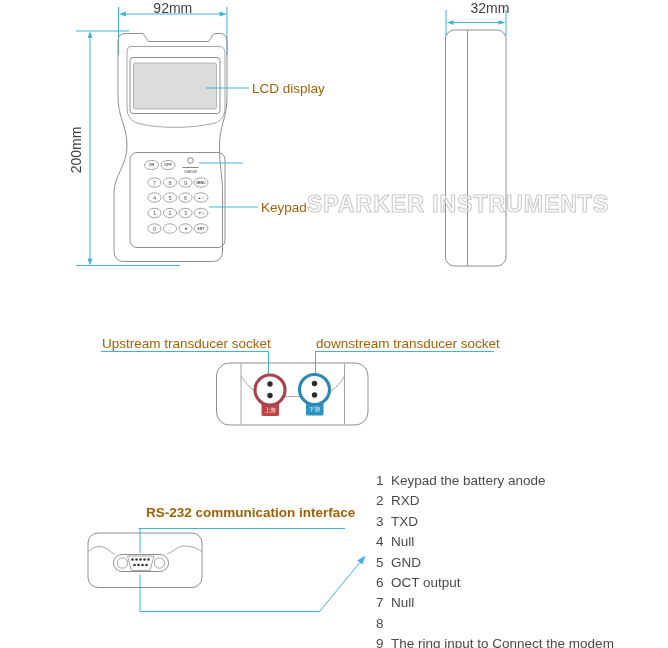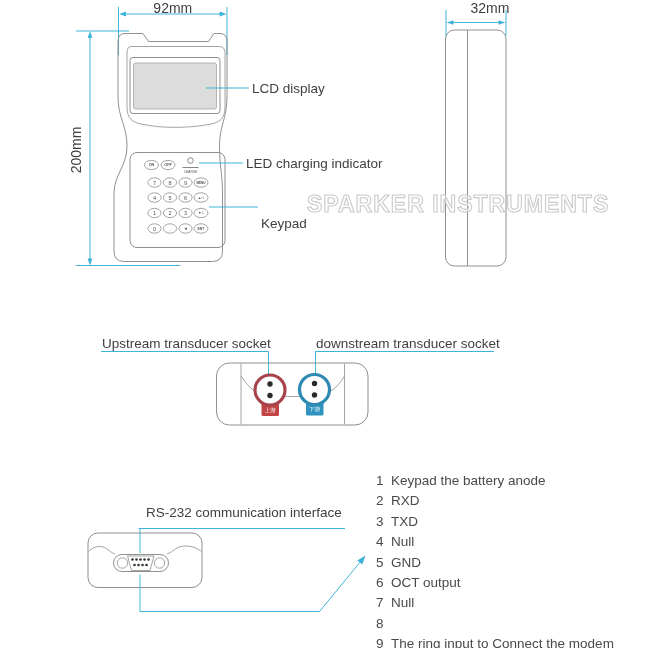--- a/index.html
+++ b/index.html
@@ -1,19 +1,19 @@
 <!DOCTYPE html>
 <html><head>
 <meta charset="utf-8">
 <style>
   html,body{margin:0;padding:0;background:#fff;}
   #page{position:relative;width:668px;height:648px;background:#ffffff;overflow:hidden;
         font-family:"Liberation Sans",sans-serif;border-radius:22px;}
   svg{position:absolute;left:0;top:0;}
-  .label{position:absolute;font-size:13.5px;color:#404040;white-space:nowrap;line-height:15px;}
+  .label{position:absolute;font-size:13.5px;color:#a16207;white-space:nowrap;line-height:15px;}
   .dim{font-size:14px;color:#3f3f3f;}
   .ctr{transform:translateX(-50%);}
   .dim-v{left:76px;top:150px;transform:translate(-50%,-50%) rotate(-90deg);}
   .watermark{position:absolute;left:307px;top:191px;font-size:23px;font-weight:bold;
              letter-spacing:1px;color:rgba(255,255,255,0.45);
              -webkit-text-stroke:1.15px #cccccc;white-space:nowrap;}
   .pin-list{position:absolute;left:376px;top:473px;}
   .pin-row{display:flex;height:20.4px;font-size:13.5px;color:#4a4a4a;}
   .pin-num{width:15px;flex:none;}
   .key-label{fill:#555;text-anchor:middle;dominant-baseline:central;font-family:"Liberation Sans",sans-serif;}
@@ -172,29 +172,28 @@
     <polyline class="accent-line" points="140,574.5 140,611.5 319.5,611.5 359.8,562.5"></polyline>
     <polygon fill="#3fb3da" points="365.5,555.5 362.3,564.5 357.3,560.5"></polygon>
   </g>
 </svg>
 
 <div class="label dim ctr" style="left:172.8px;top:1px;">92mm</div>
 <div class="label dim dim-v">200mm</div>
 <div class="label dim ctr" style="left:474px;top:1px;margin-left:16px;">32mm</div>
 
 <div class="label" style="left:252px;top:81px;">LCD display</div>
-<div class="label" style="left:246px;top:156px;">LED charging indicator</div>
-<div class="label" style="left:261px;top:200px;margin-top:16px;">Keypad</div>
+<div class="label" style="left:261px;top:200px;">Keypad</div>
 
 <div class="watermark">SPARKER INSTRUMENTS</div>
 
 <div class="label" style="left:316px;top:336px;">downstream transducer socket</div>
 <div class="label" style="left:102px;top:336px;">Upstream transducer socket</div>
 
-<div class="label" style="left:146px;top:505px;">RS-232 communication interface</div>
+<div class="label" style="left:146px;top:505px;font-weight:bold;">RS-232 communication interface</div>
 
 <div class="pin-list">
   <div class="pin-row">
         <span class="pin-num">1</span>
         <span>Keypad the battery anode</span>
       </div>
   <div class="pin-row">
         <span class="pin-num">2</span>
         <span>RXD</span>
       </div>

